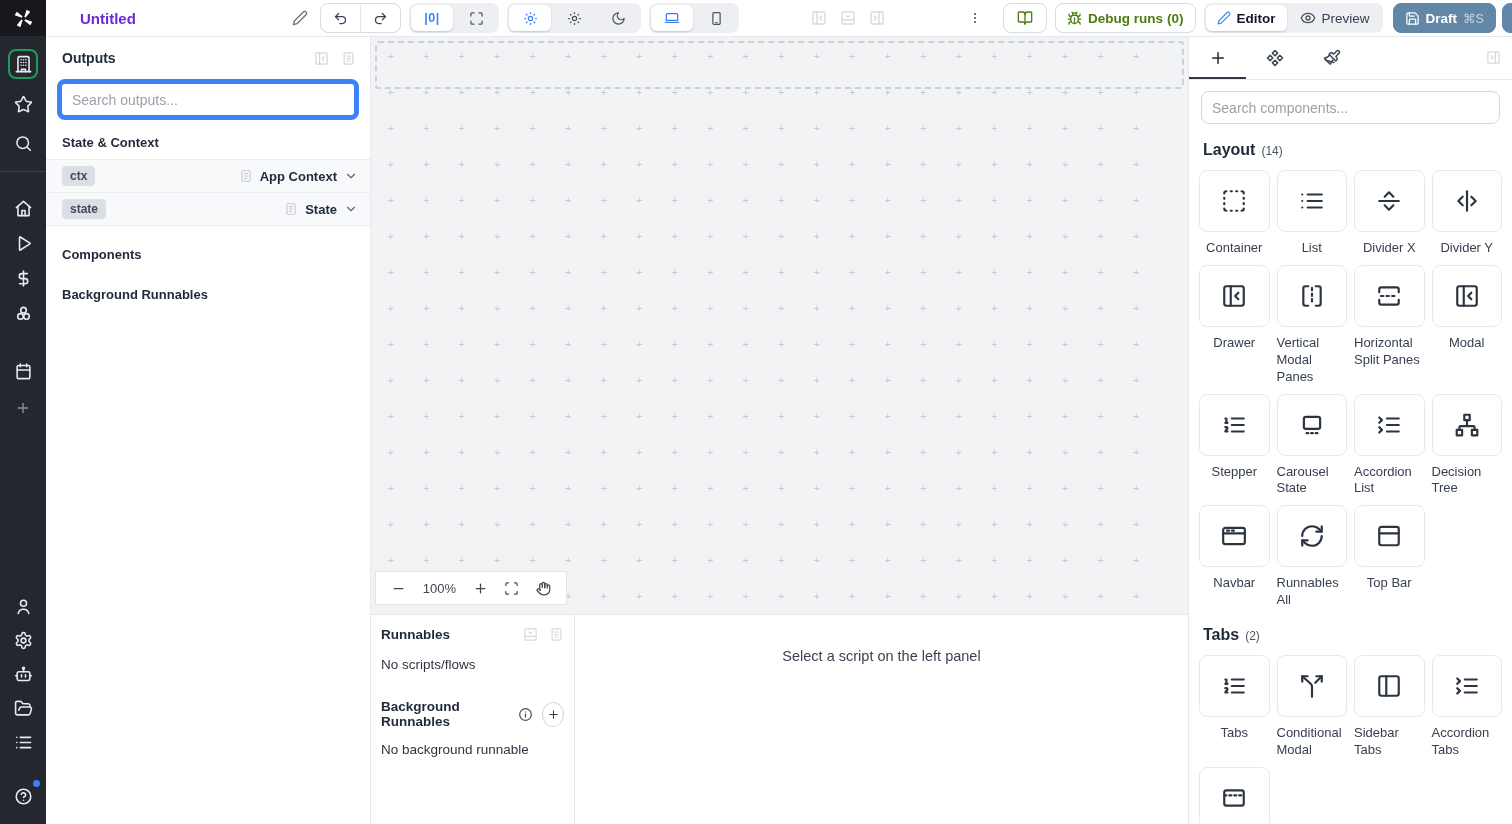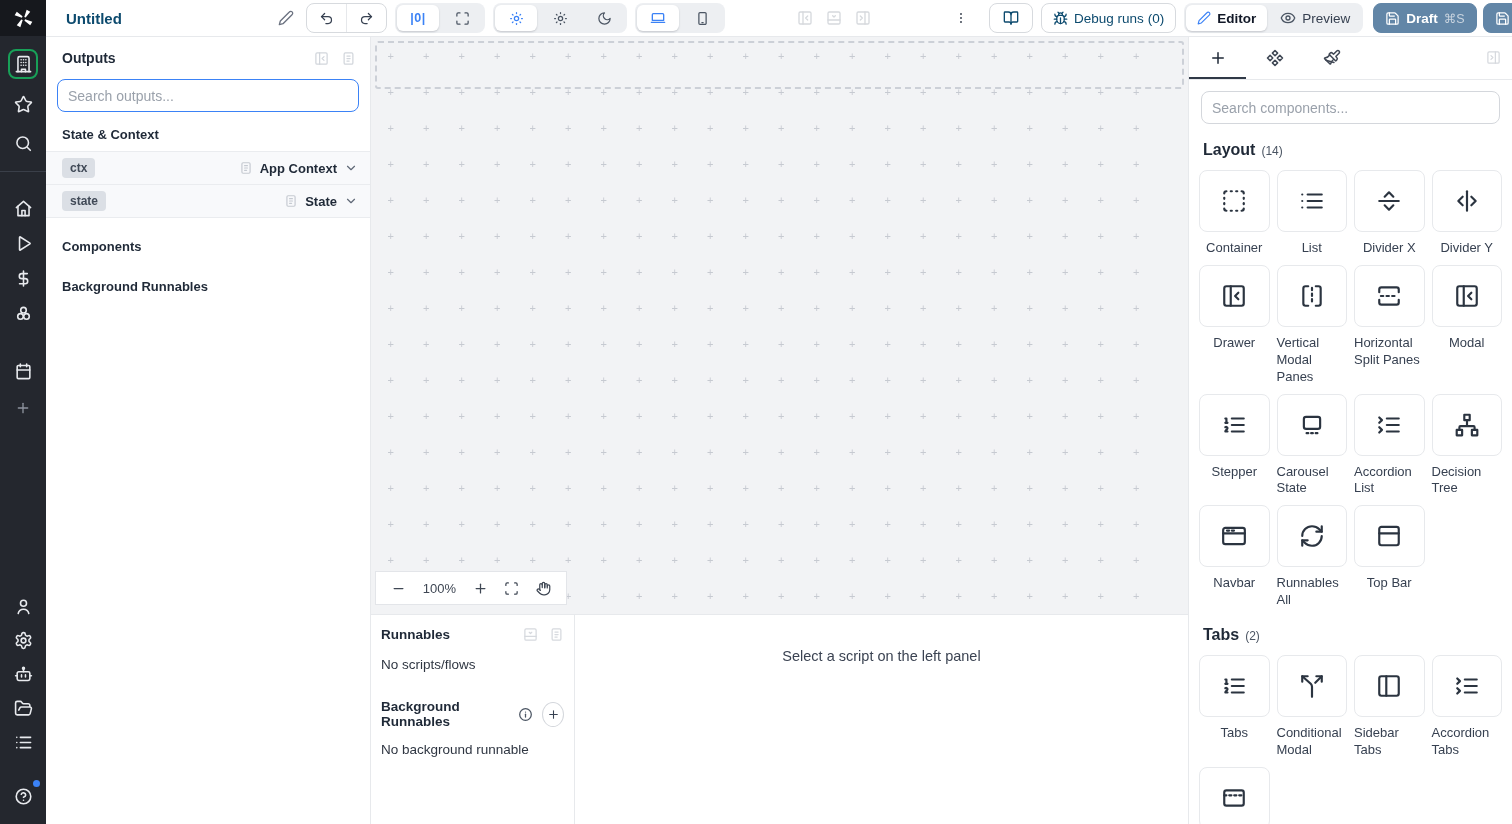--- a/index.html
+++ b/index.html
@@ -21,44 +21,44 @@
   .sb-spacer { flex:1; }
   .g3 { gap:6px; }
   .g4 { margin:26px 0 14px; }
   .notif-dot { position:absolute; top:-2px; right:-3px; width:7px; height:7px; border-radius:50%; background:#3b82f6; }
 
   .main { flex:1; display:flex; flex-direction:column; min-width:0; }
 
   
   .tb { height:36px; min-height:36px; display:flex; align-items:center; background:#fff; border-bottom:1px solid #e7e9ec; padding-right:8px; overflow:hidden; }
   .tb > * { flex:none; }
-  .tb-title { margin-left:20px; width:212px; font-size:15px; font-weight:600; color:#0c4a6e; }
+  .tb-title { margin-left:34px; width:212px; font-size:15px; font-weight:600; color:#6d28d9; }
   .seg-outline { display:flex; border:1px solid #d7dade; border-radius:8px; background:#fff; overflow:hidden; height:28px; }
   .seg-outline > div { width:39px; display:flex; align-items:center; justify-content:center; color:#374151; cursor:pointer; }
   .seg-outline > div + div { border-left:1px solid #e6e8eb; }
   .pillgroup { display:flex; align-items:center; background:#edeff2; border-radius:8px; padding:2px; height:26px; gap:2px; }
   .pill { height:26px; min-width:30px; display:flex; align-items:center; justify-content:center; border-radius:6px; color:#4b5563; padding:0 6px; cursor:pointer; }
   .pill.on { background:#fff; box-shadow:0 1px 2px rgba(16,24,40,.18); color:#3b82f6; }
   .zero-label { font-weight:700; font-size:12.5px; color:#3b82f6; letter-spacing:.5px; }
-  .btn { display:flex; align-items:center; gap:6px; height:28px; border:1px solid #d7dade; background:#fff; border-radius:8px; padding:0 11px; font-size:13.5px; font-weight:400; color:#0c4a6e; cursor:pointer; }
+  .btn { display:flex; align-items:center; gap:6px; height:28px; border:1px solid #d7dade; background:#fff; border-radius:8px; padding:0 11px; font-size:13.5px; font-weight:700; color:#4d7c0f; cursor:pointer; }
   .btn-primary { background:#6286a7; border:1px solid #6286a7; color:#fff; font-weight:600; }
   .kbd { color:#c9d4df; font-weight:500; font-size:12.5px; }
   .pill-lbl { display:flex; gap:6px; align-items:center; font-size:13.5px; font-weight:500; color:#374151; padding:0 11px; height:26px; border-radius:6px; cursor:pointer; }
   .pill-lbl.on { background:#fff; box-shadow:0 1px 2px rgba(16,24,40,.18); }
   .pill-lbl.on .plbl { font-weight:600; color:#111827; }
   .ml6{margin-left:6px}.ml8{margin-left:8px}.ml10{margin-left:10px}.ml12{margin-left:12px}.ml20{margin-left:20px}.ml72{margin-left:72px}.ml82{margin-left:82px}
 
   .content { flex:1; display:flex; min-height:0; }
 
   
   .outputs { width:325px; min-width:325px; box-sizing:border-box; border-right:1px solid #e7e9ec; background:#fff; display:flex; flex-direction:column; }
   .op-header { display:flex; align-items:center; padding:13px 14px 0 16px; }
   .op-title { font-size:14px; font-weight:700; color:#1f2937; }
   .op-icons { margin-left:auto; display:flex; gap:12px; color:#d2d6dc; }
-  .op-search { margin:13px 11px 0; height:31px; border:1px solid #3b82f6; border-radius:8px; font-size:14px; color:#374151; padding:0 10px; outline:none; font-family:"Liberation Sans",sans-serif; }
+  .op-search { margin:13px 11px 0; height:31px; border:5px solid #3b82f6; border-radius:8px; font-size:14px; color:#374151; padding:0 10px; outline:none; font-family:"Liberation Sans",sans-serif; }
   .op-search::placeholder { color:#9aa1ab; }
   .op-sec { font-size:13px; font-weight:700; color:#1f2937; padding:0 16px; }
   .sec-state { margin-top:15px; }
   .rows { margin-top:9px; border-top:1px solid #eaecef; }
   .op-row { height:32px; display:flex; align-items:center; padding:0 12px 0 16px; background:#f8f9fb; border-bottom:1px solid #eaecef; cursor:pointer; }
   .op-badge { background:#dbdfe5; border-radius:4px; font-size:12px; font-weight:600; color:#414a57; padding:3px 8px; }
   .op-right { margin-left:auto; display:flex; align-items:center; gap:7px; }
   .op-type { font-size:13px; font-weight:600; color:#1f2937; }
   .sec-comp { margin-top:21px; }
   .sec-bg { margin-top:25px; }

